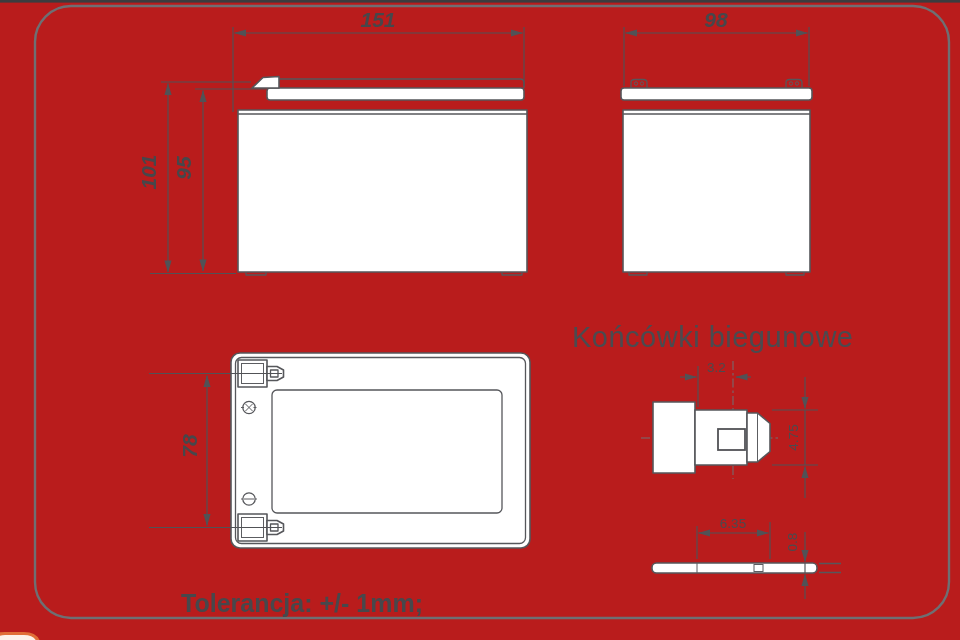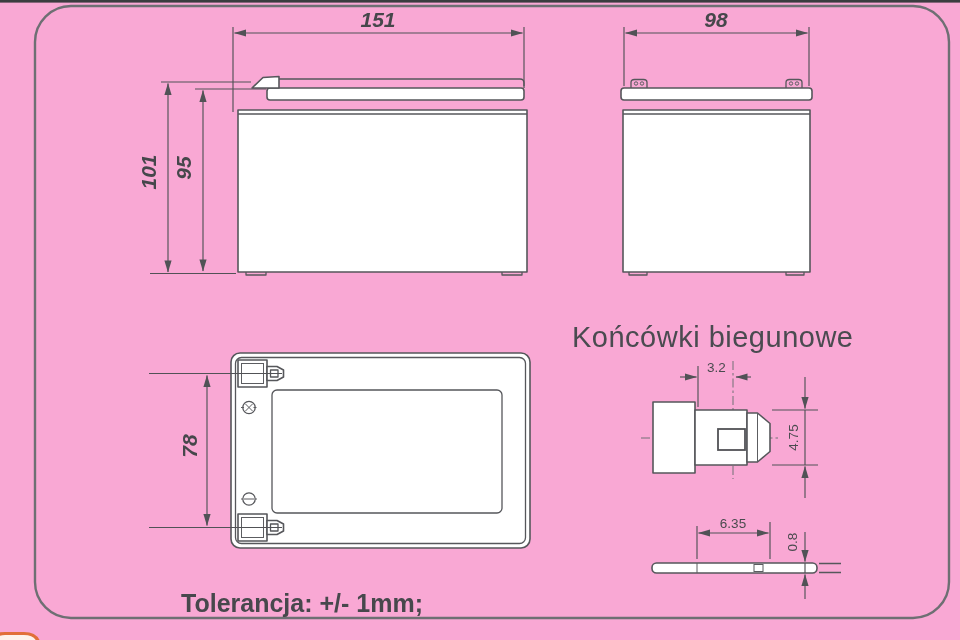--- a/index.html
+++ b/index.html
@@ -1,16 +1,16 @@
 <!DOCTYPE html>
 <html><head>
 <meta charset="utf-8">
 <style>
   html,body{margin:0;padding:0;background:#fdfdfd;width:960px;height:640px;overflow:hidden;}
-  .stage{position:relative;width:960px;height:640px;background:#f9a8d4;}
+  .stage{position:relative;width:960px;height:640px;background:#b91c1c;}
   svg{display:block;}
   svg text{font-family:"Liberation Sans","DejaVu Sans",sans-serif;fill:#3f4044;}
   .dim{font-size:21px;font-style:italic;font-weight:600;text-anchor:middle;fill:#46474b;}
   .dim-sm{font-size:13.5px;text-anchor:middle;fill:#4a4b4f;}
   .title{font-size:29px;font-weight:500;fill:#4a4b50;letter-spacing:.5px;}
   .note{font-size:25px;font-weight:700;fill:#47484c;}
   .ol{fill:#ffffff;stroke:#56575b;stroke-width:1.6;stroke-linejoin:round;}
   .ol2{fill:none;stroke:#56575b;stroke-width:1.3;stroke-linejoin:round;}
   .thin{fill:none;stroke:#5c5d61;stroke-width:1;}
   .dl{fill:none;stroke:#515256;stroke-width:1.15;}

